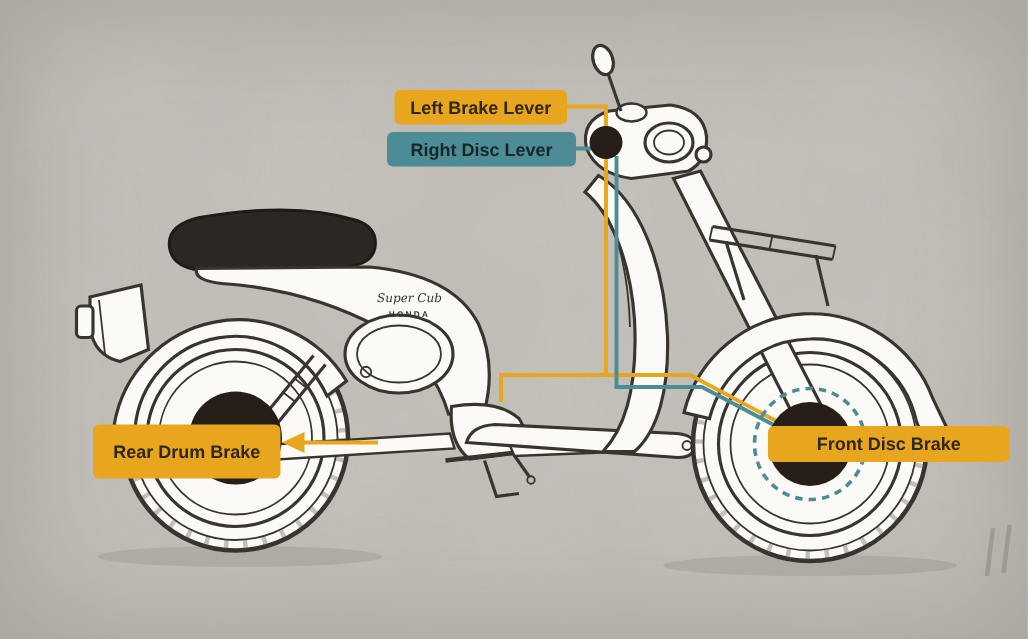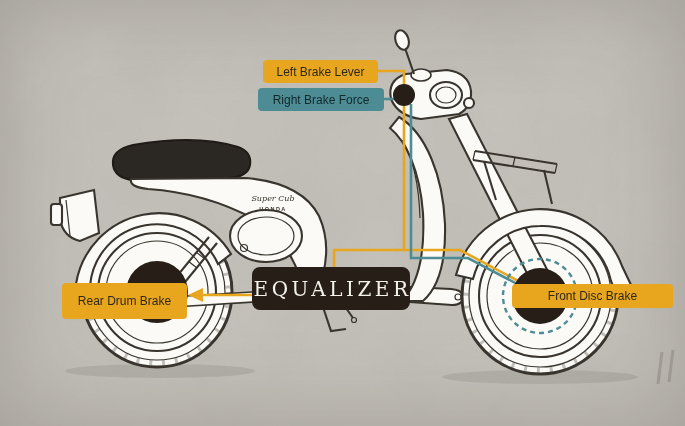--- a/index.html
+++ b/index.html
@@ -25,21 +25,21 @@
   #scene .blob{fill:var(--dark,#241d16)}
   #scene .tealring{stroke:var(--teal,#4d8c94);stroke-width:2.4;stroke-dasharray:5 4}
   #scene .conn-y{stroke:var(--yellow,#e8a61f);stroke-width:2.6}
   #scene .conn-t{stroke:var(--teal,#4d8c94);stroke-width:2.6}
   #scene .arrow-y{fill:var(--yellow,#e8a61f)}
   #scene .shadow{fill:rgba(40,36,30,.10)}
   #scene .chalk{stroke:#8b867d;stroke-width:3;opacity:.55}
 
   
   .badge{position:absolute;display:flex;align-items:center;justify-content:center;
-    font-weight:normal;font-size:12px;border-radius:4px;white-space:nowrap;z-index:5}
+    font-weight:bold;font-size:12px;border-radius:4px;white-space:nowrap;z-index:5}
   .badge-yellow{background:var(--yellow,#e8a61f);color:var(--label_dark,#2f271a)}
   .badge-teal{background:var(--teal,#4d8c94);color:var(--teal_label,#12282b)}
   .badge-dark{background:var(--dark,#29211b);color:var(--equalizer_text,#f5f2ec);
     font-family:"DejaVu Serif","Liberation Serif",serif;font-size:20px;letter-spacing:3.5px;
     border-radius:8px;padding-left:3px}
   .pos-left-lever {left:263px;top:60px;width:115px;height:23px}
   .pos-right-lever{left:258px;top:88px;width:126px;height:23px}
   .pos-equalizer  {left:252px;top:267px;width:158px;height:43px}
   .pos-braking    {left:282px;top:311px;width:102px;height:22px}
   .pos-rear-drum  {left:62px;top:283px;width:125px;height:36px}
@@ -253,17 +253,16 @@
 
     <g>
       <circle class="blob" cx="404" cy="95" r="11"></circle>
       <circle class="blob" cx="157" cy="292" r="31"></circle>
       <circle class="blob" cx="540" cy="296" r="28"></circle>
       <circle class="tealring" cx="540" cy="296" r="37"></circle>
     </g>
   </svg>
 
   <div class="badge badge-yellow pos-left-lever">Left Brake Lever</div>
-  <div class="badge badge-teal pos-right-lever">Right Brake Force</div>
-  <div class="badge badge-dark pos-equalizer">EQUALIZER</div>
+  <div class="badge badge-teal pos-right-lever">Right Disc Lever</div>
   <div class="badge badge-yellow pos-rear-drum">Rear Drum Brake</div>
   <div class="badge badge-yellow pos-front-disc">Front Disc Brake</div>
 </div>
 
 </body></html>

